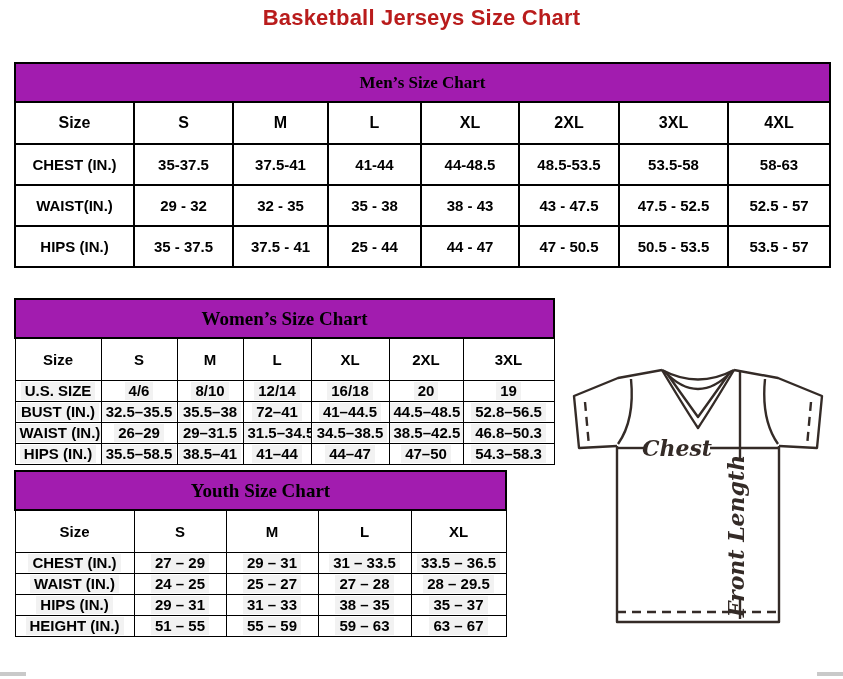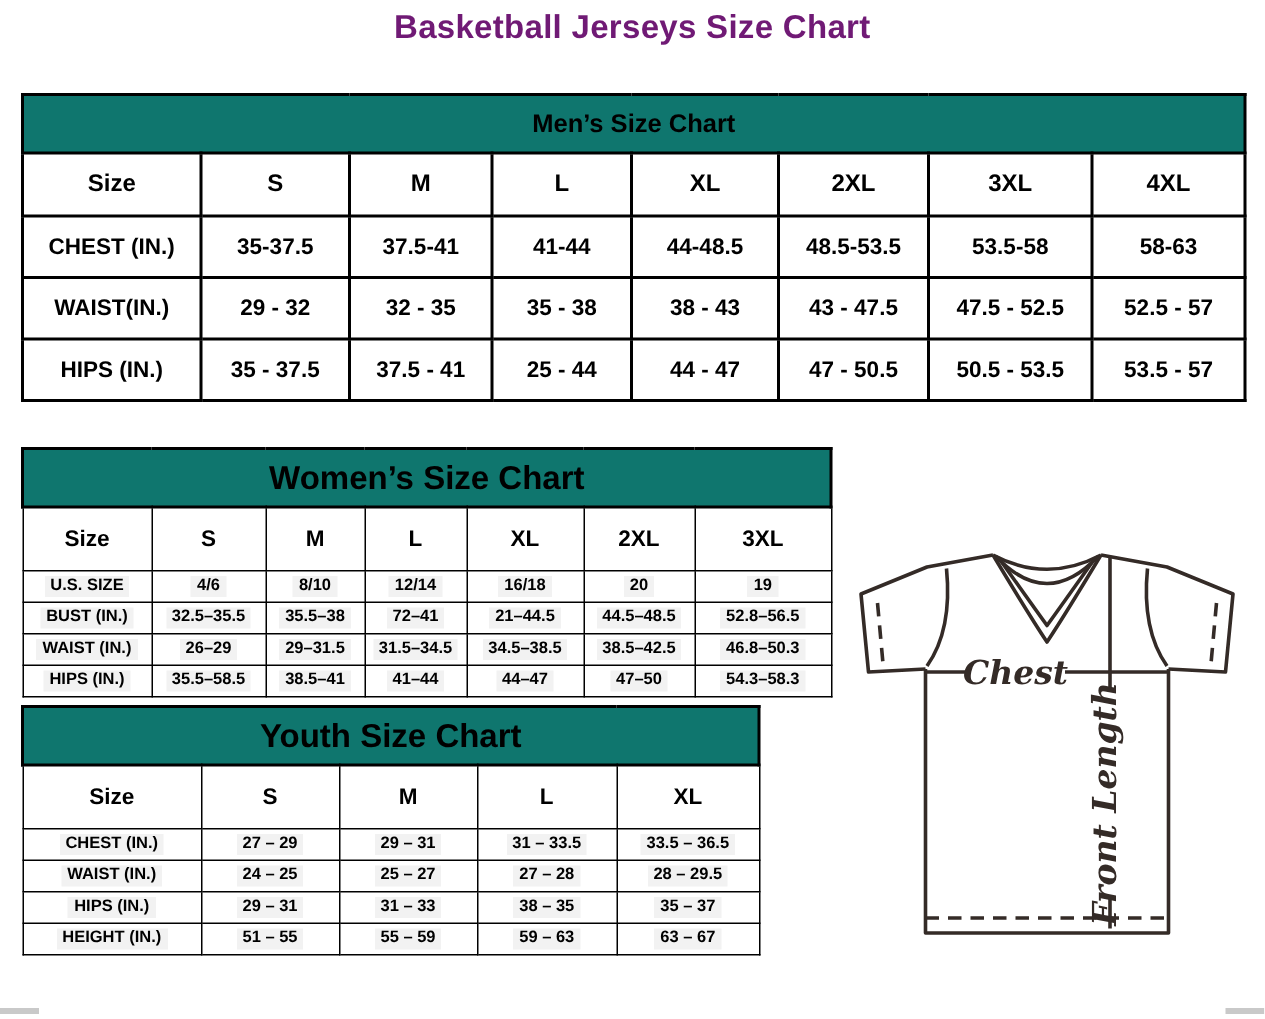--- a/index.html
+++ b/index.html
@@ -1,37 +1,37 @@
 <!DOCTYPE html>
 <html><head>
 <meta charset="utf-8">
 <style>
   html,body{margin:0;padding:0;background:#fff;}
   .page{position:relative;width:843px;height:679px;background:#ffffff;
         font-family:"Liberation Sans",sans-serif;overflow:hidden;}
   .page-title{position:absolute;top:5px;left:0;width:100%;text-align:center;
-        font-size:22px;font-weight:bold;color:#701a75;margin:0;letter-spacing:0.2px;}
+        font-size:22px;font-weight:bold;color:#b91c1c;margin:0;letter-spacing:0.2px;}
 
   table{border-collapse:collapse;position:absolute;table-layout:fixed;background:#fff;}
   td{border:2px solid #000;text-align:center;vertical-align:middle;
      font-weight:bold;color:#000;padding:0;overflow:hidden;white-space:nowrap;}
 
-  .caption td{background:#0f766e;font-size:17px;}
+  .caption td{background:#a21caf;font-size:17px;font-family:Liberation Serif, serif;}
 
   table.mens{left:14px;top:62px;width:815px;}
   .mens .caption td{height:37px;}
   .mens tr.sizes td{height:40px;font-size:16px;}
   .mens tr.data td{height:39px;font-size:15px;}
 
   table.womens{left:14px;top:298px;width:539px;}
   table.youth{left:14px;top:470px;width:491px;}
   .womens td,.youth td{border-width:1.5px;}
-  .womens .caption td,.youth .caption td{height:37px;font-size:22px;border-width:2px;}
+  .womens .caption td,.youth .caption td{height:37px;font-size:19px;border-width:2px;}
   .womens tr.sizes td,.youth tr.sizes td{height:41px;font-size:15px;}
-  .womens tr.data td,.youth tr.data td{height:20px;font-size:11px;}
+  .womens tr.data td,.youth tr.data td{height:20px;font-size:15px;}
   .hl{background:#f2f2f2;padding:0 4px;display:inline-block;line-height:1.25;}
 
   .jersey{position:absolute;left:558px;top:362px;width:282px;height:272px;}
   .jersey path,.jersey line{stroke:#342b27;stroke-width:2.4;fill:none;
       stroke-linejoin:round;stroke-linecap:butt;}
   .jersey .dash{stroke-dasharray:9 6;}
   .jersey text{fill:#342b27;font-family:"DejaVu Serif","Liberation Serif",serif;
       font-style:italic;font-weight:bold;font-size:22px;}
 
   .scroll-frag{position:absolute;height:4px;width:26px;background:#c9c9c9;}
@@ -131,21 +131,21 @@
       <td><span class="hl">12/14</span></td>
       <td><span class="hl">16/18</span></td>
       <td><span class="hl">20</span></td>
       <td><span class="hl">19</span></td>
     </tr>
     <tr class="data">
       <td><span class="hl">BUST (IN.)</span></td>
       <td><span class="hl">32.5–35.5</span></td>
       <td><span class="hl">35.5–38</span></td>
       <td><span class="hl">72–41</span></td>
-      <td><span class="hl">21–44.5</span></td>
+      <td><span class="hl">41–44.5</span></td>
       <td><span class="hl">44.5–48.5</span></td>
       <td><span class="hl">52.8–56.5</span></td>
     </tr>
     <tr class="data">
       <td><span class="hl">WAIST (IN.)</span></td>
       <td><span class="hl">26–29</span></td>
       <td><span class="hl">29–31.5</span></td>
       <td><span class="hl">31.5–34.5</span></td>
       <td><span class="hl">34.5–38.5</span></td>
       <td><span class="hl">38.5–42.5</span></td>

